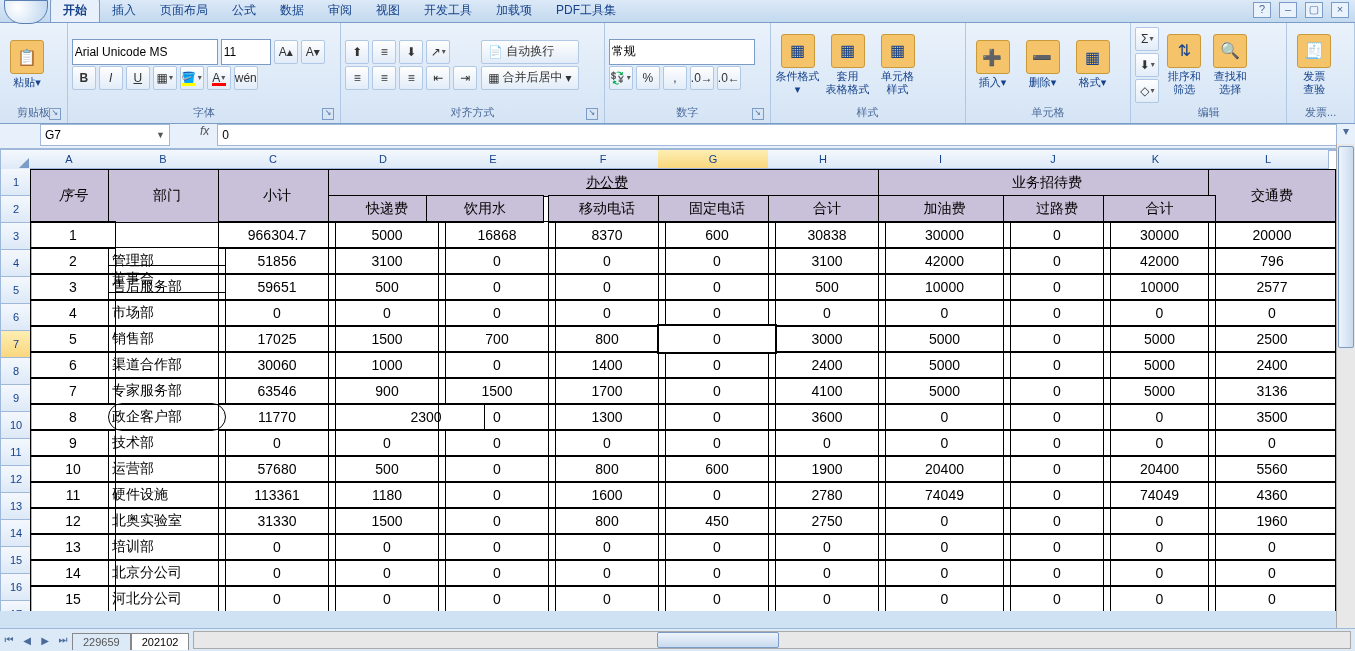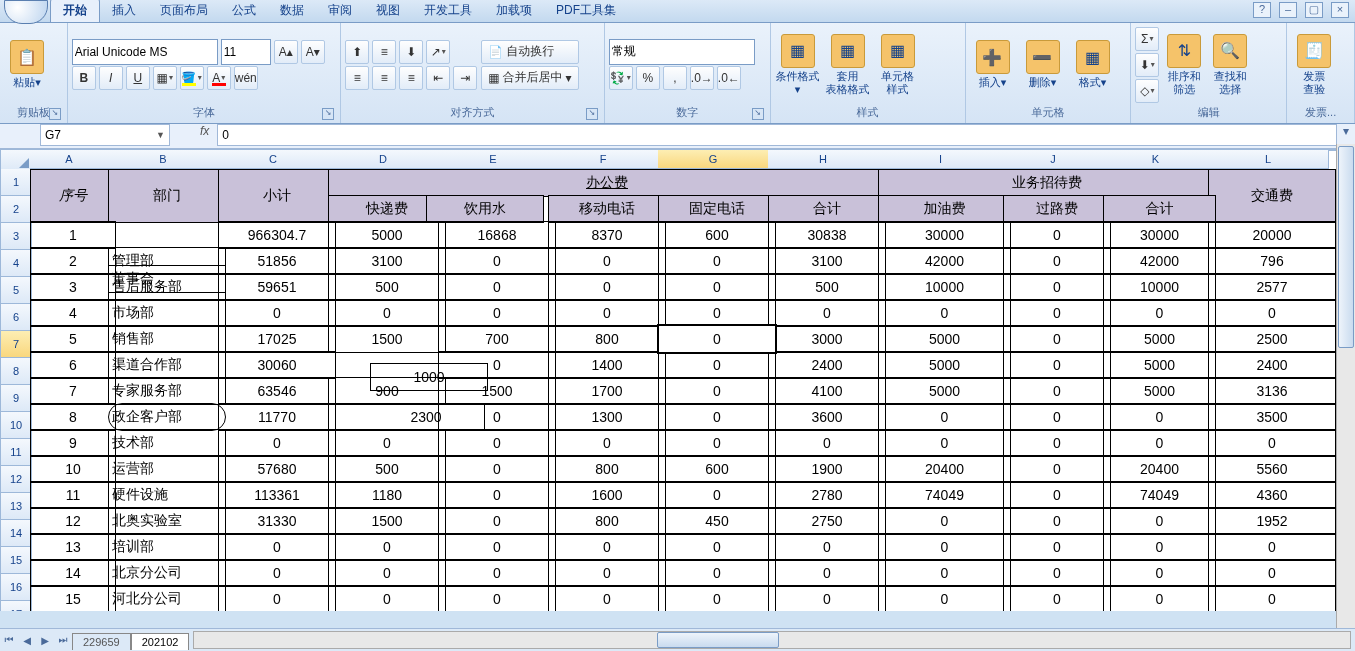--- a/index.html
+++ b/index.html
@@ -354,21 +354,21 @@
       <div class="cell bord" style="left: 518px; top: 156px; width: 110px; height: 26px; justify-content: center;">800</div>
       <div class="cell bord active-cell" style="left: 628px; top: 156px; width: 110px; height: 26px; justify-content: center;">0</div>
       <div class="cell bord" style="left: 738px; top: 156px; width: 110px; height: 26px; justify-content: center;">3000</div>
       <div class="cell bord" style="left: 848px; top: 156px; width: 125px; height: 26px; justify-content: center;">5000</div>
       <div class="cell bord" style="left: 973px; top: 156px; width: 100px; height: 26px; justify-content: center;">0</div>
       <div class="cell bord" style="left: 1073px; top: 156px; width: 105px; height: 26px; justify-content: center;">5000</div>
       <div class="cell bord" style="left: 1178px; top: 156px; width: 120px; height: 26px; justify-content: center;">2500</div>
       <div class="cell bord" style="left: 0px; top: 182px; width: 78px; height: 26px; justify-content: center;">6</div>
       <div class="cell bord" style="left: 78px; top: 182px; width: 110px; height: 26px; justify-content: flex-start;">渠道合作部</div>
       <div class="cell bord" style="left: 188px; top: 182px; width: 110px; height: 26px; justify-content: center;">30060</div>
-      <div class="cell bord" style="left: 298px; top: 194px; width: 110px; height: 26px; justify-content: center; margin-left: 42px;">1000</div>
+      <div class="cell bord" style="left: 298px; top: 182px; width: 110px; height: 26px; justify-content: center;">1000</div>
       <div class="cell bord" style="left: 408px; top: 182px; width: 110px; height: 26px; justify-content: center;">0</div>
       <div class="cell bord" style="left: 518px; top: 182px; width: 110px; height: 26px; justify-content: center;">1400</div>
       <div class="cell bord" style="left: 628px; top: 182px; width: 110px; height: 26px; justify-content: center;">0</div>
       <div class="cell bord" style="left: 738px; top: 182px; width: 110px; height: 26px; justify-content: center;">2400</div>
       <div class="cell bord" style="left: 848px; top: 182px; width: 125px; height: 26px; justify-content: center;">5000</div>
       <div class="cell bord" style="left: 973px; top: 182px; width: 100px; height: 26px; justify-content: center;">0</div>
       <div class="cell bord" style="left: 1073px; top: 182px; width: 105px; height: 26px; justify-content: center;">5000</div>
       <div class="cell bord" style="left: 1178px; top: 182px; width: 120px; height: 26px; justify-content: center;">2400</div>
       <div class="cell bord" style="left: 0px; top: 208px; width: 78px; height: 26px; justify-content: center;">7</div>
       <div class="cell bord" style="left: 78px; top: 208px; width: 110px; height: 26px; justify-content: flex-start;">专家服务部</div>
@@ -434,21 +434,21 @@
       <div class="cell bord" style="left: 78px; top: 338px; width: 110px; height: 26px; justify-content: flex-start;">北奥实验室</div>
       <div class="cell bord" style="left: 188px; top: 338px; width: 110px; height: 26px; justify-content: center;">31330</div>
       <div class="cell bord" style="left: 298px; top: 338px; width: 110px; height: 26px; justify-content: center;">1500</div>
       <div class="cell bord" style="left: 408px; top: 338px; width: 110px; height: 26px; justify-content: center;">0</div>
       <div class="cell bord" style="left: 518px; top: 338px; width: 110px; height: 26px; justify-content: center;">800</div>
       <div class="cell bord" style="left: 628px; top: 338px; width: 110px; height: 26px; justify-content: center;">450</div>
       <div class="cell bord" style="left: 738px; top: 338px; width: 110px; height: 26px; justify-content: center;">2750</div>
       <div class="cell bord" style="left: 848px; top: 338px; width: 125px; height: 26px; justify-content: center;">0</div>
       <div class="cell bord" style="left: 973px; top: 338px; width: 100px; height: 26px; justify-content: center;">0</div>
       <div class="cell bord" style="left: 1073px; top: 338px; width: 105px; height: 26px; justify-content: center;">0</div>
-      <div class="cell bord" style="left: 1178px; top: 338px; width: 120px; height: 26px; justify-content: center;">1952</div>
+      <div class="cell bord" style="left: 1178px; top: 338px; width: 120px; height: 26px; justify-content: center;">1960</div>
       <div class="cell bord" style="left: 0px; top: 364px; width: 78px; height: 26px; justify-content: center;">13</div>
       <div class="cell bord" style="left: 78px; top: 364px; width: 110px; height: 26px; justify-content: flex-start;">培训部</div>
       <div class="cell bord" style="left: 188px; top: 364px; width: 110px; height: 26px; justify-content: center;">0</div>
       <div class="cell bord" style="left: 298px; top: 364px; width: 110px; height: 26px; justify-content: center;">0</div>
       <div class="cell bord" style="left: 408px; top: 364px; width: 110px; height: 26px; justify-content: center;">0</div>
       <div class="cell bord" style="left: 518px; top: 364px; width: 110px; height: 26px; justify-content: center;">0</div>
       <div class="cell bord" style="left: 628px; top: 364px; width: 110px; height: 26px; justify-content: center;">0</div>
       <div class="cell bord" style="left: 738px; top: 364px; width: 110px; height: 26px; justify-content: center;">0</div>
       <div class="cell bord" style="left: 848px; top: 364px; width: 125px; height: 26px; justify-content: center;">0</div>
       <div class="cell bord" style="left: 973px; top: 364px; width: 100px; height: 26px; justify-content: center;">0</div>

